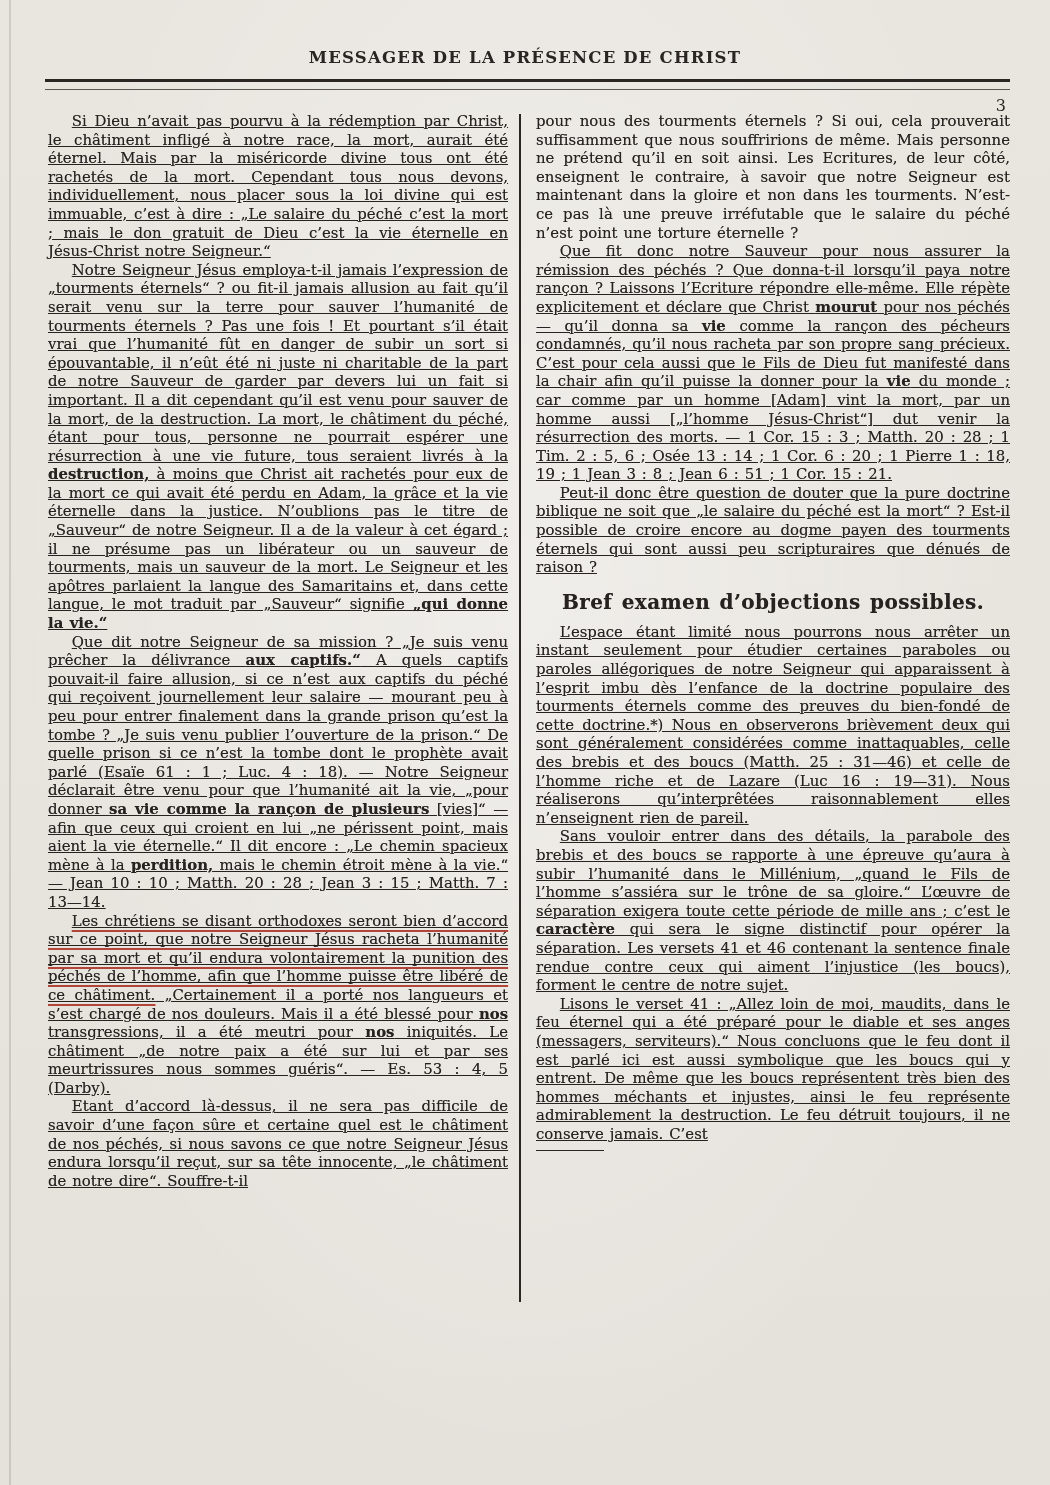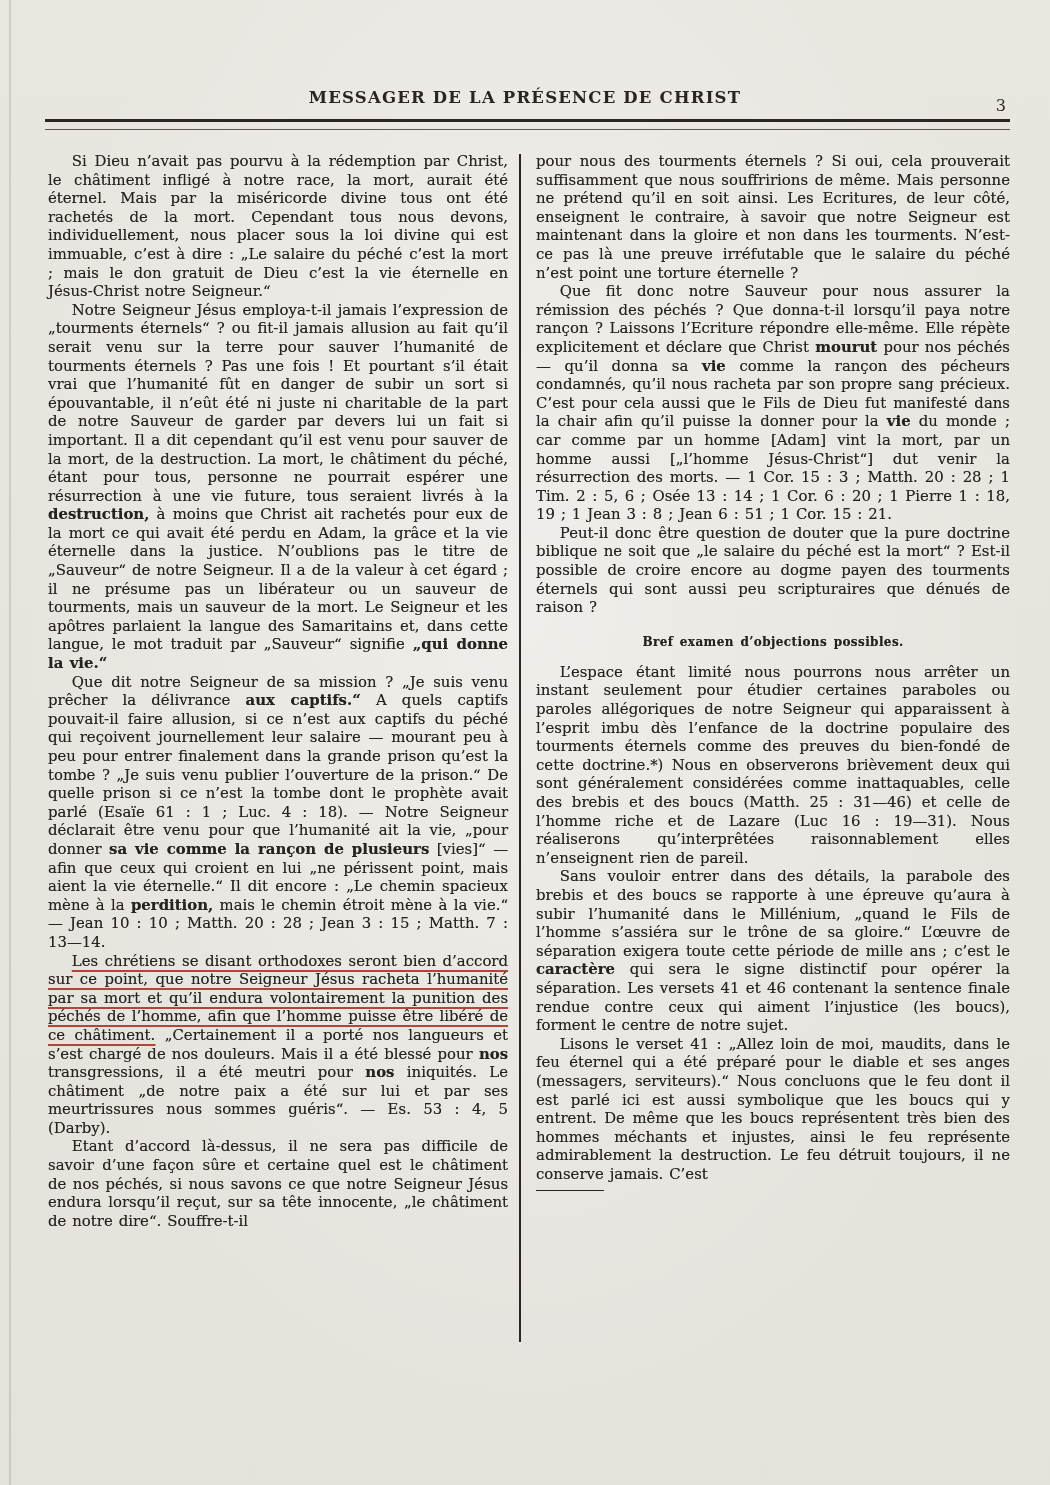--- a/index.html
+++ b/index.html
@@ -19,21 +19,21 @@
     position: relative;
   }
   .scan-edge {
     position: absolute;
     left: 9px; top: 0;
     width: 2px; height: 100%;
     background: rgba(90,85,80,.18);
   }
   .page-header {
     position: relative;
-    padding-top: 88px;
+    padding-top: 48px;
     height: 26px;
   }
   .header-title {
     display: block;
     text-align: center;
     font-weight: bold;
     font-size: 16.5px;
     letter-spacing: 1.2px;
     color: #2a2523;
   }
@@ -67,24 +67,24 @@
   .col-left  { width: 462px; }
   .col-right { width: 476px; }
   .col-divider {
     width: 2px;
     background: #2b2624;
     height: 1188px;
     margin: 2px 15px 0 11px;
     flex: none;
   }
   .para { margin: 0; }
-  .para.indent { text-indent: 1.6em; }
+  .para.indent { text-indent: 1.6em; text-decoration: underline; }
   .section-heading {
     text-align: center;
-    font-size: 12px;
+    font-size: 20px;
     font-weight: bold;
     letter-spacing: .4px;
     margin: 13px 0 9px 0;
     line-height: 24px;
     text-indent: 0;
     word-spacing: 2px;
   }
   .b { font-weight: bold; }
   .u {
     text-decoration: underline;

